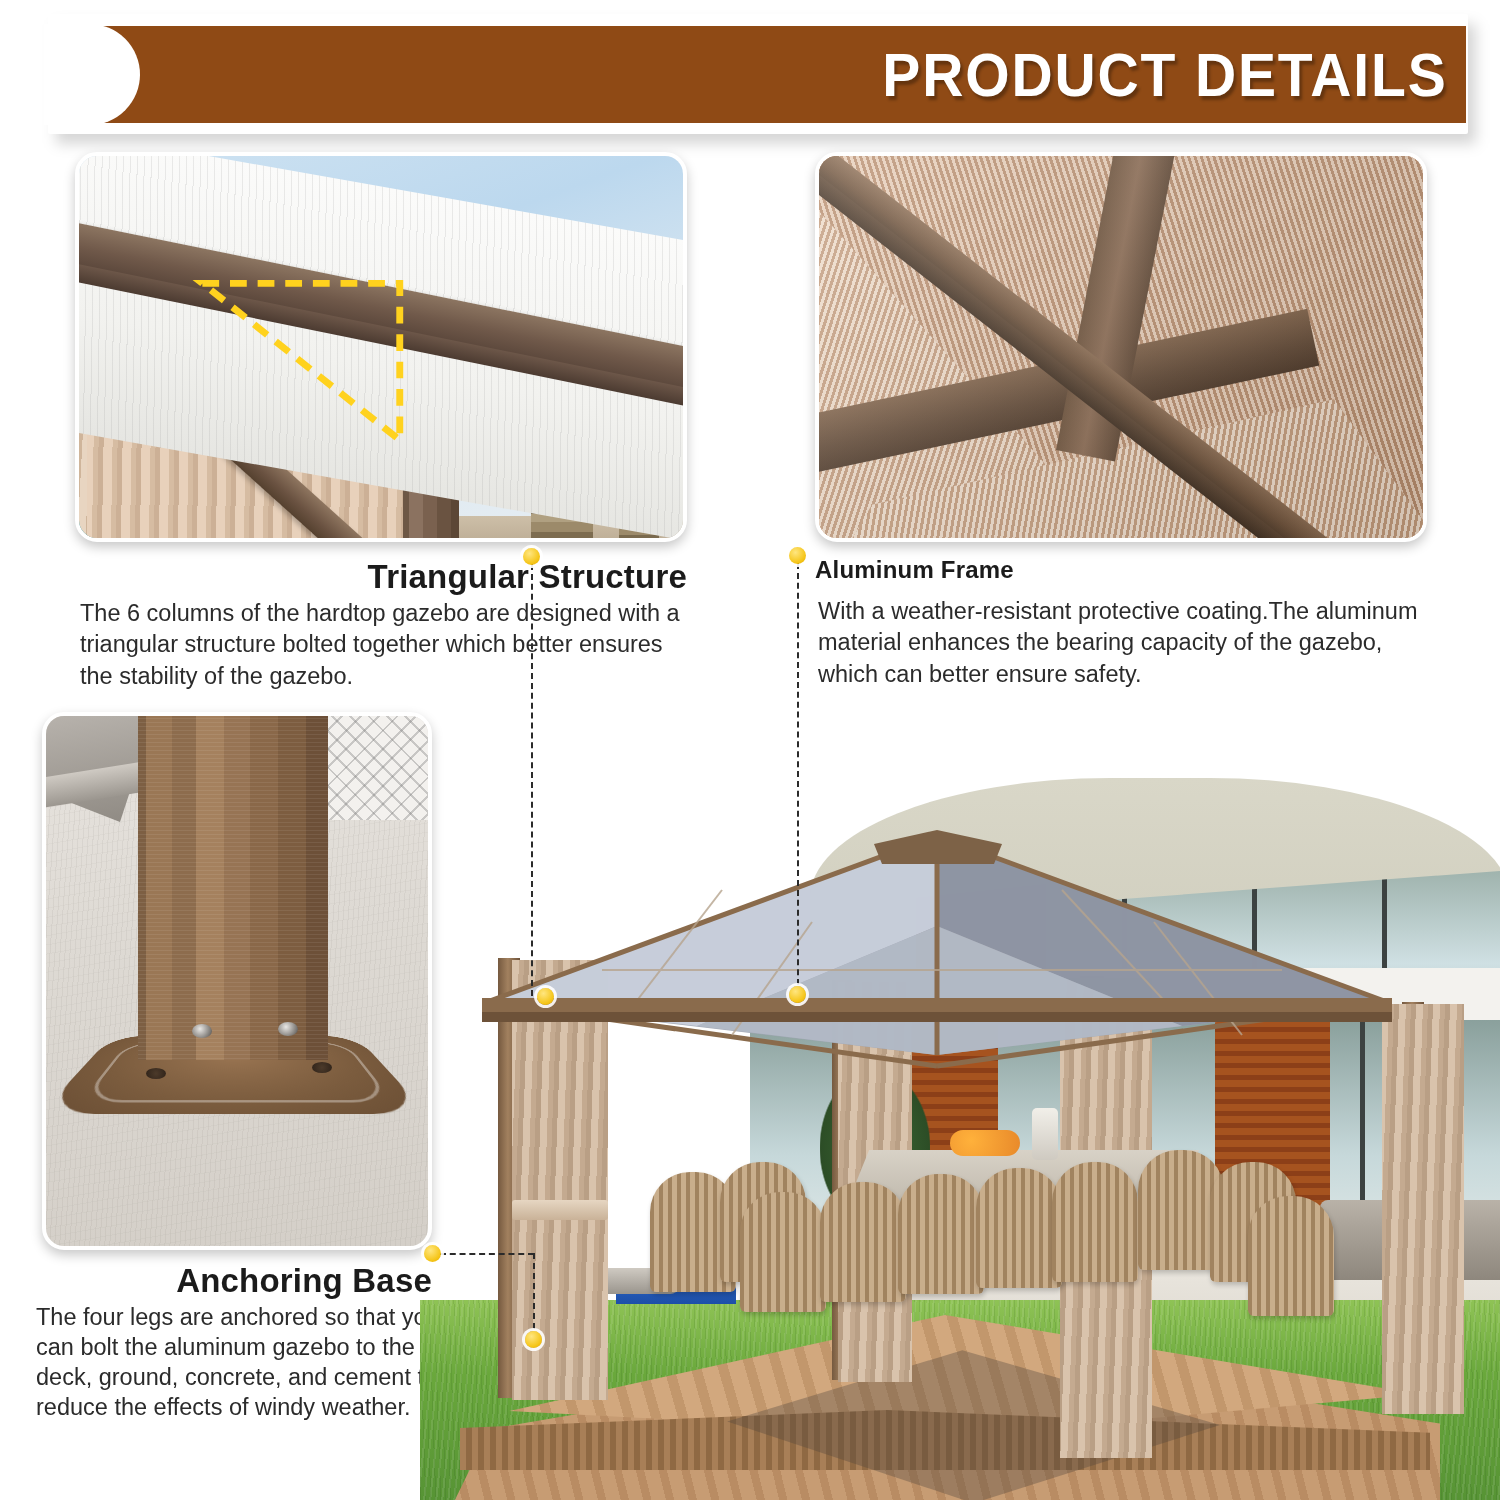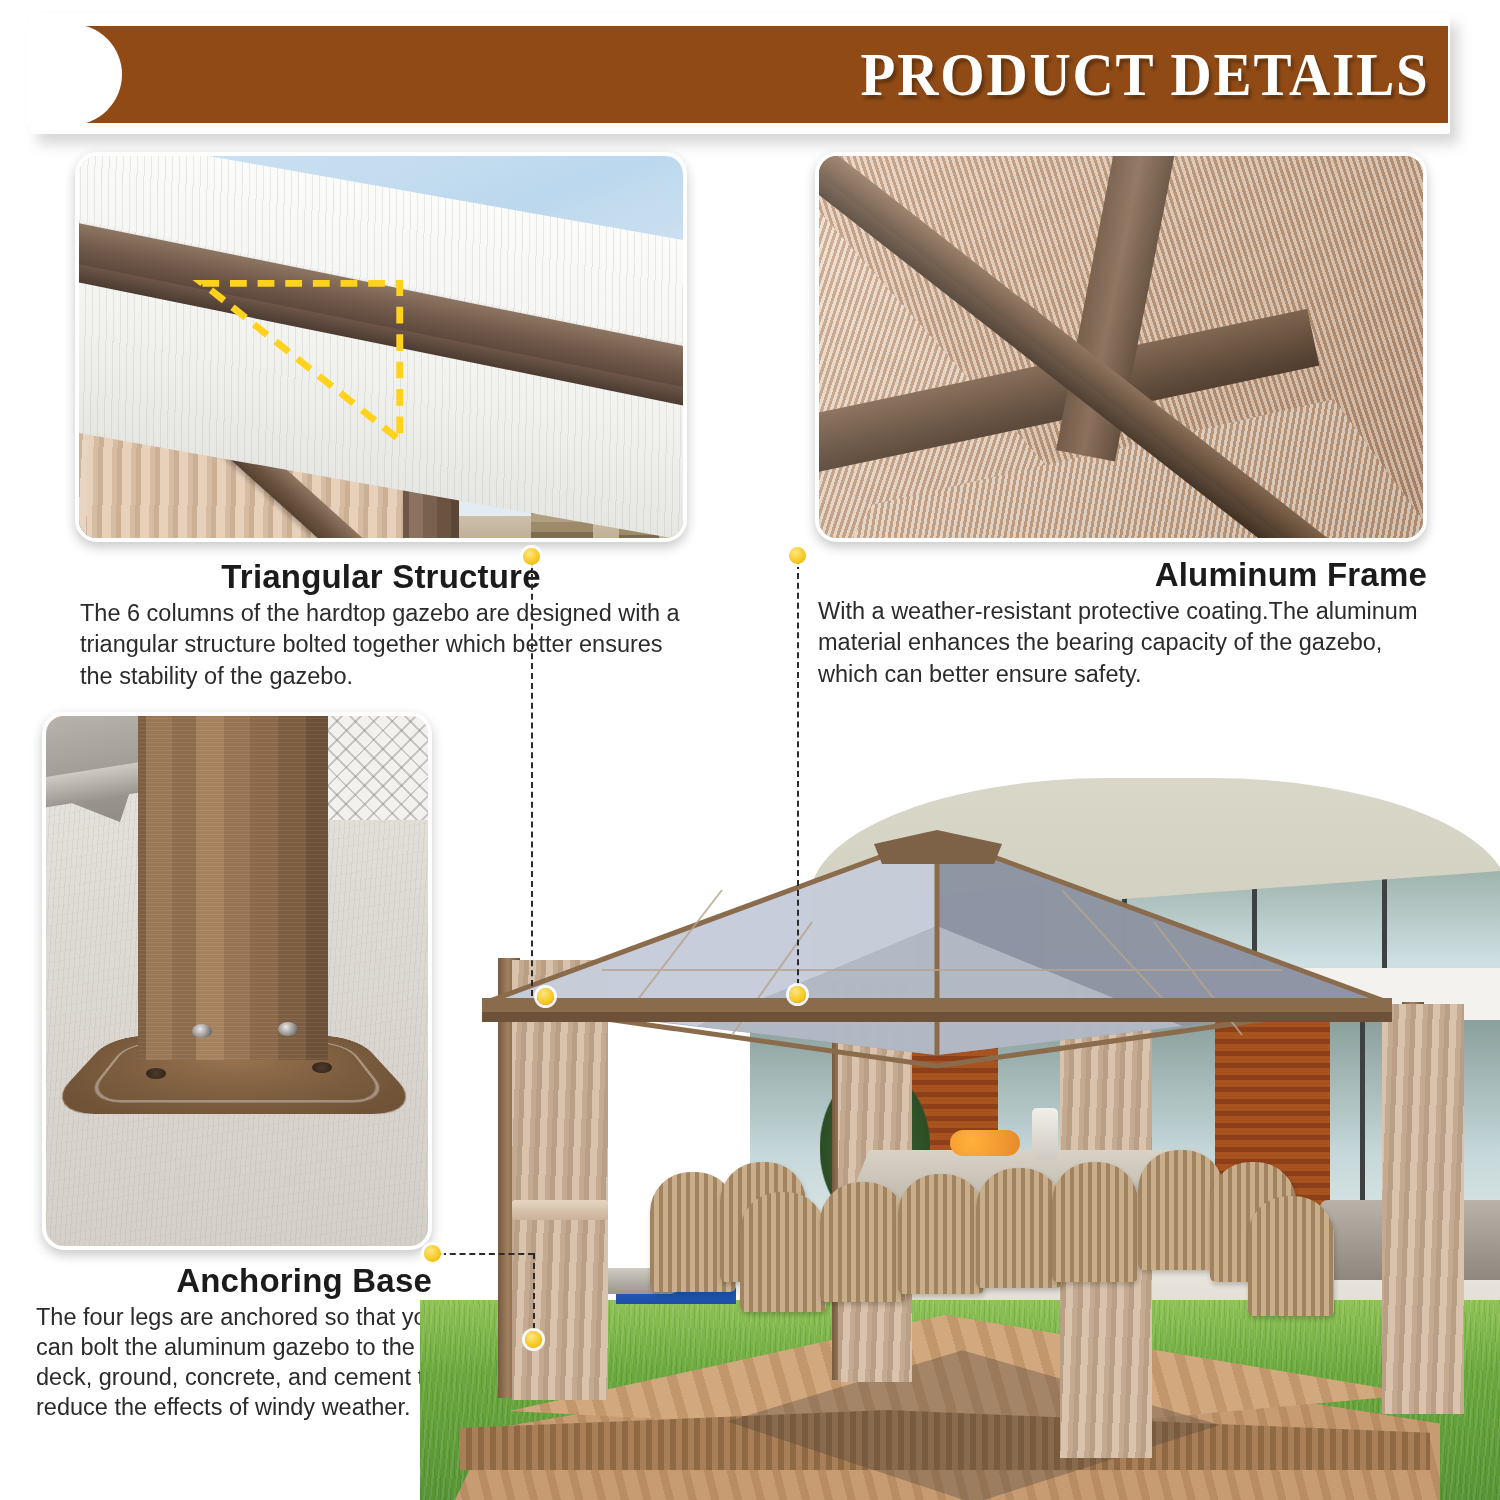--- a/index.html
+++ b/index.html
@@ -3,21 +3,21 @@
 <meta charset="utf-8">
 <style>
   html,body{margin:0;padding:0;background:#ffffff;}
   body{
     width:1500px;height:1500px;position:relative;overflow:hidden;
     font-family:"Liberation Sans","DejaVu Sans",sans-serif;
     color:#1c1c1c;
   }
 
   
-  .banner-wrap{position:absolute;left:30px;top:14px;width:1420px;height:124px;font-family:Liberation Serif, serif;}
+  .banner-wrap{position:absolute;left:48px;top:14px;width:1420px;height:124px;}
   .banner-shadow{
     position:absolute;left:8px;top:10px;width:1420px;height:120px;
     background:rgba(0,0,0,.16);filter:blur(7px);border-radius:3px;
   }
   .banner-white{
     position:absolute;left:0;top:0;width:1420px;height:120px;background:#ffffff;border-radius:2px;
   }
   .banner-bar{
     position:absolute;left:42px;top:12px;width:1376px;height:97px;
     background:var(--brand,#8f4a15);
@@ -143,23 +143,23 @@
   .b-bolt2{position:absolute;left:232px;top:306px;width:20px;height:14px;border-radius:50%;
     background:radial-gradient(circle at 40% 35%,#e9e7e4,#7d7a76 70%,#43403d);}
   .b-hole1{position:absolute;left:100px;top:352px;width:20px;height:11px;border-radius:50%;
     background:radial-gradient(circle,#4c3a2a,#2e2219);}
   .b-hole2{position:absolute;left:266px;top:346px;width:20px;height:11px;border-radius:50%;
     background:radial-gradient(circle,#4c3a2a,#2e2219);}
 
   
   .sec-title{position:absolute;font-weight:700;color:#1b1b1b;letter-spacing:.2px;}
   .sec-body{position:absolute;color:#2b2b2b;}
-  #t-title{left:75px;top:558px;width:612px;text-align:center;font-size:33px;}
+  #t-title{left:75px;top:558px;width:612px;text-align:right;font-size:33px;}
   #t-body{left:80px;top:598px;width:600px;font-size:23.5px;line-height:1.33;}
-  #a-title{left:815px;top:556px;width:612px;text-align:right;font-size:33px;}
+  #a-title{left:815px;top:556px;width:612px;text-align:left;font-size:24px;}
   #a-body{left:818px;top:596px;width:610px;font-size:23.5px;line-height:1.33;}
   #b-title{left:42px;top:1262px;width:390px;text-align:right;font-size:33px;}
   #b-body{left:36px;top:1302px;width:410px;font-size:23.5px;line-height:1.28;}
 
   
   .dot{position:absolute;width:17px;height:17px;border-radius:50%;
     background:radial-gradient(circle at 38% 32%,#ffe680,#f5c518 65%,#e0a800);
     box-shadow:0 0 0 3px rgba(255,255,255,.9);z-index:6;}
   .vline{position:absolute;width:0;border-left:2px dashed #2b2b2b;z-index:5;}
   .hline{position:absolute;height:0;border-top:2px dashed #2b2b2b;z-index:5;}

